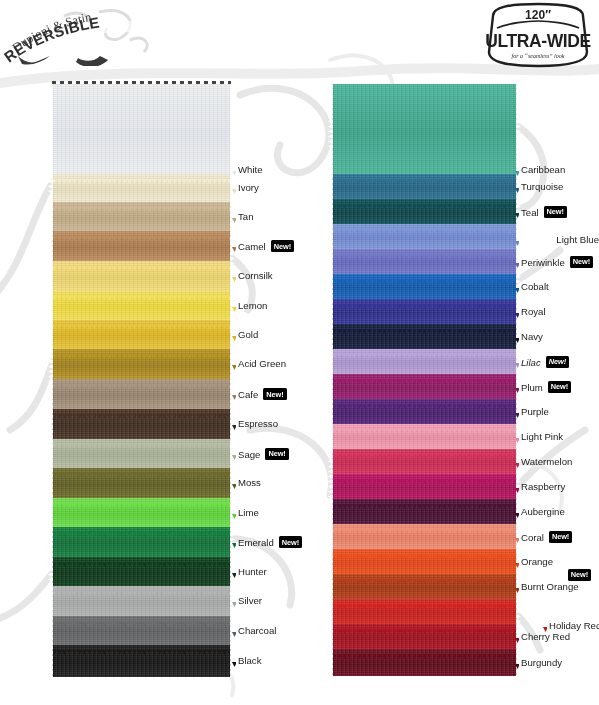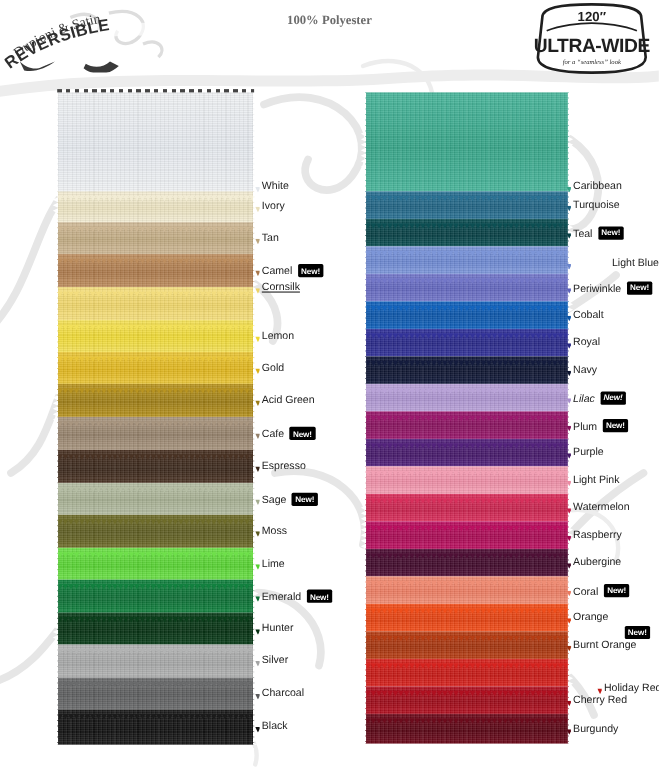--- a/index.html
+++ b/index.html
@@ -159,21 +159,20 @@
       <text font-family="Liberation Serif, serif" font-size="12.5" fill="#3c3c3c">
         <textPath href="#arc1" startOffset="4%">Dupioni &amp; Satin</textPath>
       </text>
       <text font-family="Liberation Sans, sans-serif" font-size="15" font-weight="bold" fill="#2e2e2e" letter-spacing="0.3">
         <textPath href="#arc2" startOffset="1%">REVERSIBLE</textPath>
       </text>
     </svg>
   </div>
 
   <div class="title-block">
-    <div class="subtitle">100% Polyester</div>
   </div>
 
   <div class="wide-badge">
     <svg width="110" height="66" viewBox="0 0 110 66">
       <path d="M10,14 C10,5 26,2 55,2 C84,2 100,5 100,14 L104,50 C104,60 86,64 55,64 C24,64 6,60 6,50 Z" fill="#ffffff" stroke="#1f1f1f" stroke-width="2.4"></path>
       <path d="M14,26 C26,21 44,19 55,19 C66,19 84,21 96,26" fill="none" stroke="#1f1f1f" stroke-width="1.6"></path>
       <text x="55" y="17" text-anchor="middle" font-family="Liberation Sans, sans-serif" font-size="12" font-weight="bold" fill="#1f1f1f">120″</text>
       <text x="55" y="45" text-anchor="middle" font-family="Liberation Sans, sans-serif" font-size="17.5" font-weight="bold" fill="#1f1f1f" letter-spacing="-0.4">ULTRA-WIDE</text>
       <text x="55" y="56" text-anchor="middle" font-family="Liberation Serif, serif" font-size="6" font-style="italic" fill="#2a2a2a">for a “seamless” look</text>
     </svg>
@@ -392,21 +391,21 @@
         </svg></div><span class="nm">White</span></div>
     <div class="label-row" style="top: 98px;"><div class="tick"><svg width="100%" height="5" viewBox="0 0 4 5" preserveAspectRatio="none">
           <path d="M0,0 L2.5,5 L5,0 L4,0 Z" fill="#e8dfbd"></path>
         </svg></div><span class="nm">Ivory</span></div>
     <div class="label-row" style="top: 126.5px;"><div class="tick"><svg width="100%" height="5" viewBox="0 0 4 5" preserveAspectRatio="none">
           <path d="M0,0 L2.5,5 L5,0 L4,0 Z" fill="#bda77f"></path>
         </svg></div><span class="nm">Tan</span></div>
     <div class="label-row" style="top: 156px;"><div class="tick"><svg width="100%" height="5" viewBox="0 0 4 5" preserveAspectRatio="none">
           <path d="M0,0 L2.5,5 L5,0 L4,0 Z" fill="#a9774a"></path>
         </svg></div><span class="nm">Camel</span><span class="badge-new">New!</span></div>
-    <div class="label-row" style="top: 172px; text-decoration: underline;"><div class="tick"><svg width="100%" height="5" viewBox="0 0 4 5" preserveAspectRatio="none">
+    <div class="label-row" style="top: 186px;"><div class="tick"><svg width="100%" height="5" viewBox="0 0 4 5" preserveAspectRatio="none">
           <path d="M0,0 L2.5,5 L5,0 L4,0 Z" fill="#ebd268"></path>
         </svg></div><span class="nm">Cornsilk</span></div>
     <div class="label-row" style="top: 215.5px;"><div class="tick"><svg width="100%" height="5" viewBox="0 0 4 5" preserveAspectRatio="none">
           <path d="M0,0 L2.5,5 L5,0 L4,0 Z" fill="#ecd735"></path>
         </svg></div><span class="nm">Lemon</span></div>
     <div class="label-row" style="top: 244.5px;"><div class="tick"><svg width="100%" height="5" viewBox="0 0 4 5" preserveAspectRatio="none">
           <path d="M0,0 L2.5,5 L5,0 L4,0 Z" fill="#dcb21c"></path>
         </svg></div><span class="nm">Gold</span></div>
     <div class="label-row" style="top: 274px;"><div class="tick"><svg width="100%" height="5" viewBox="0 0 4 5" preserveAspectRatio="none">
           <path d="M0,0 L2.5,5 L5,0 L4,0 Z" fill="#9c7d18"></path>

